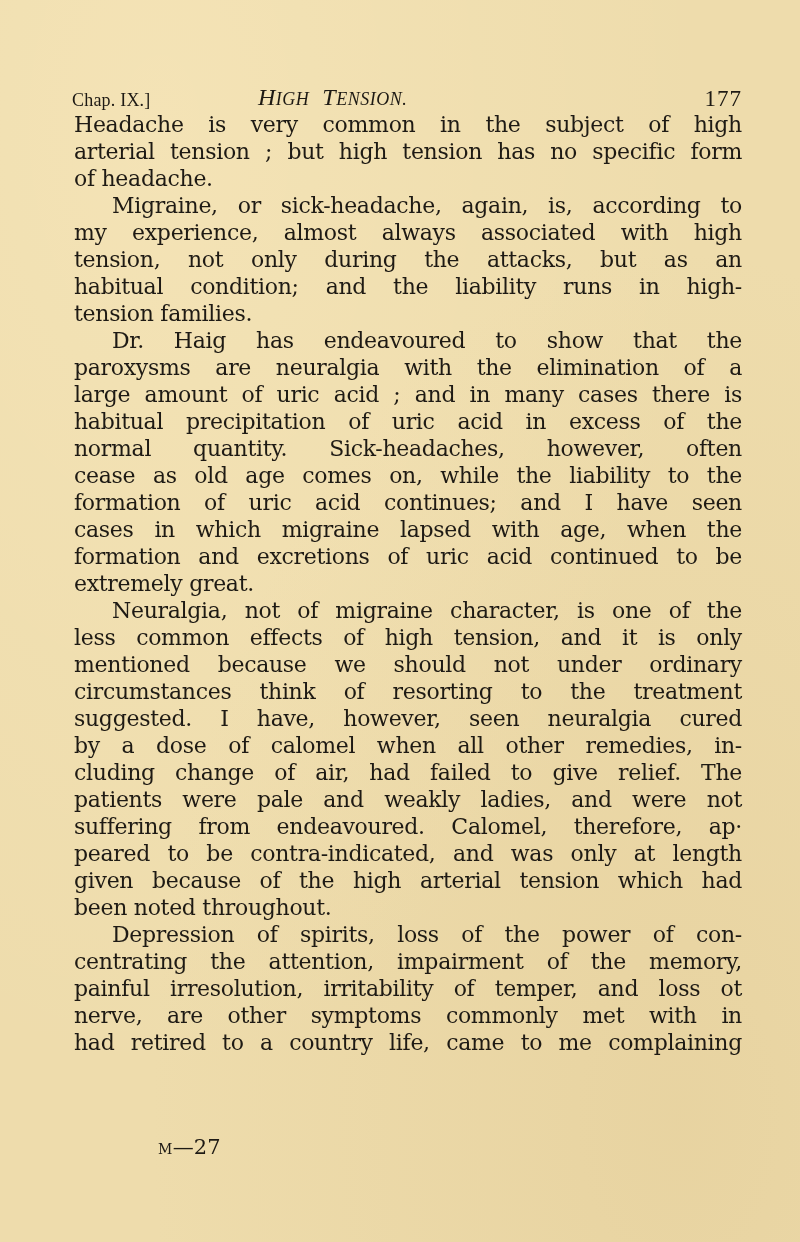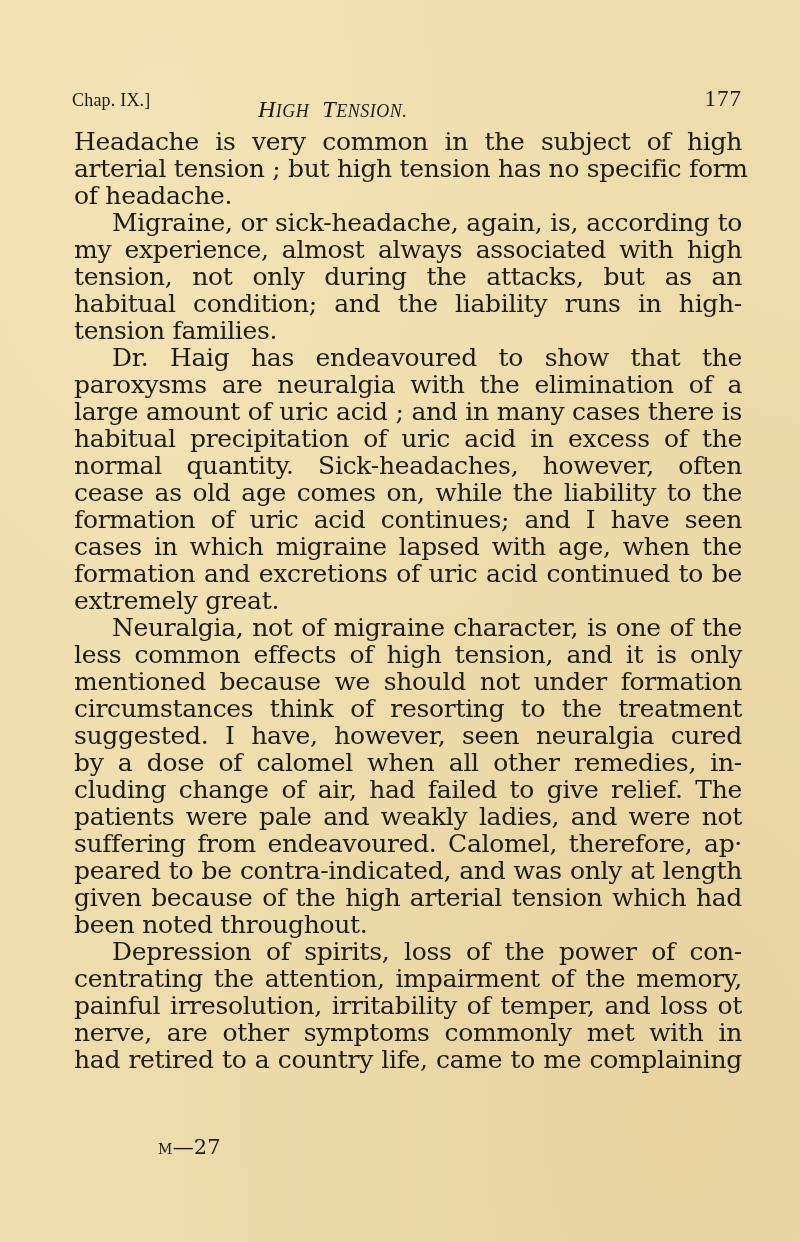--- a/index.html
+++ b/index.html
@@ -38,40 +38,39 @@
     letter-spacing: 0.2px;
   }
   .rh-title {
     position: absolute;
     left: 186px;
     top: 0px;
     font-family: "Liberation Serif", serif;
     font-style: italic;
     font-size: 24px;
     letter-spacing: 0.5px;
-    margin-top: 12px;
   }
   .rh-title .sc {
     font-size: 18px;
   }
   .rh-page {
     position: absolute;
     right: 0;
     top: 2px;
     font-family: "Liberation Serif", serif;
     font-size: 23px;
     letter-spacing: 1px;
   }
   .body-text {
     position: absolute;
     left: 74px;
-    top: 128px;
+    top: 111px;
     width: 668px;
     font-family: "DejaVu Serif", serif;
-    font-size: 25px;
+    font-size: 22px;
     line-height: 27px;
     letter-spacing: -0.3px;
     word-spacing: 0px;
   }
   .line {
     display: block;
     white-space: nowrap;
     text-align: justify;
     text-align-last: justify;
     height: 27px;
@@ -120,21 +119,21 @@
       <span class="line">large amount of uric acid ; and in many cases there is</span>
       <span class="line">habitual precipitation of uric acid in excess of the</span>
       <span class="line">normal quantity.  Sick-headaches, however, often</span>
       <span class="line">cease as old age comes on, while the liability to the</span>
       <span class="line">formation of uric acid continues; and I have seen</span>
       <span class="line">cases in which migraine lapsed with age, when the</span>
       <span class="line">formation and excretions of uric acid continued to be</span>
       <span class="line last">extremely great.</span>
       <span class="line indent">Neuralgia, not of migraine character, is one of the</span>
       <span class="line">less common effects of high tension, and it is only</span>
-      <span class="line">mentioned because we should not under formation</span>
+      <span class="line">mentioned because we should not under ordinary</span>
       <span class="line">circumstances think of resorting to the treatment</span>
       <span class="line">suggested.  I have, however, seen neuralgia cured</span>
       <span class="line">by a dose of calomel when all other remedies, in-</span>
       <span class="line">cluding change of air, had failed to give relief.  The</span>
       <span class="line">patients were pale and weakly ladies, and were not</span>
       <span class="line">suffering from endeavoured.  Calomel, therefore, ap·</span>
       <span class="line">peared to be contra-indicated, and was only at length</span>
       <span class="line">given because of the high arterial tension which had</span>
       <span class="line last">been noted throughout.</span>
       <span class="line indent">Depression of spirits, loss of the power of con-</span>

